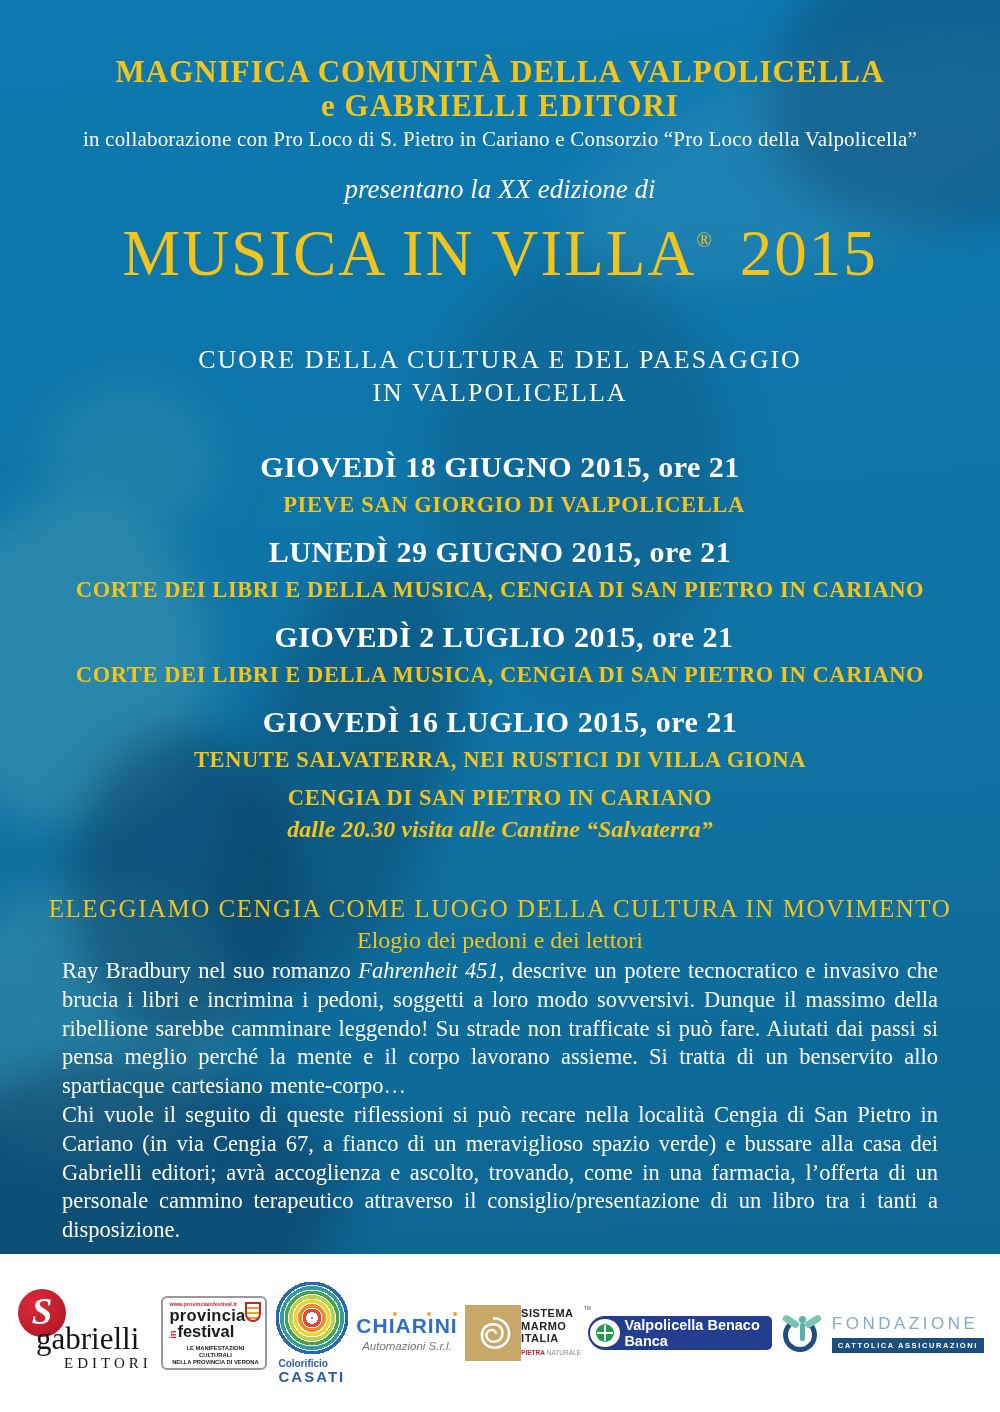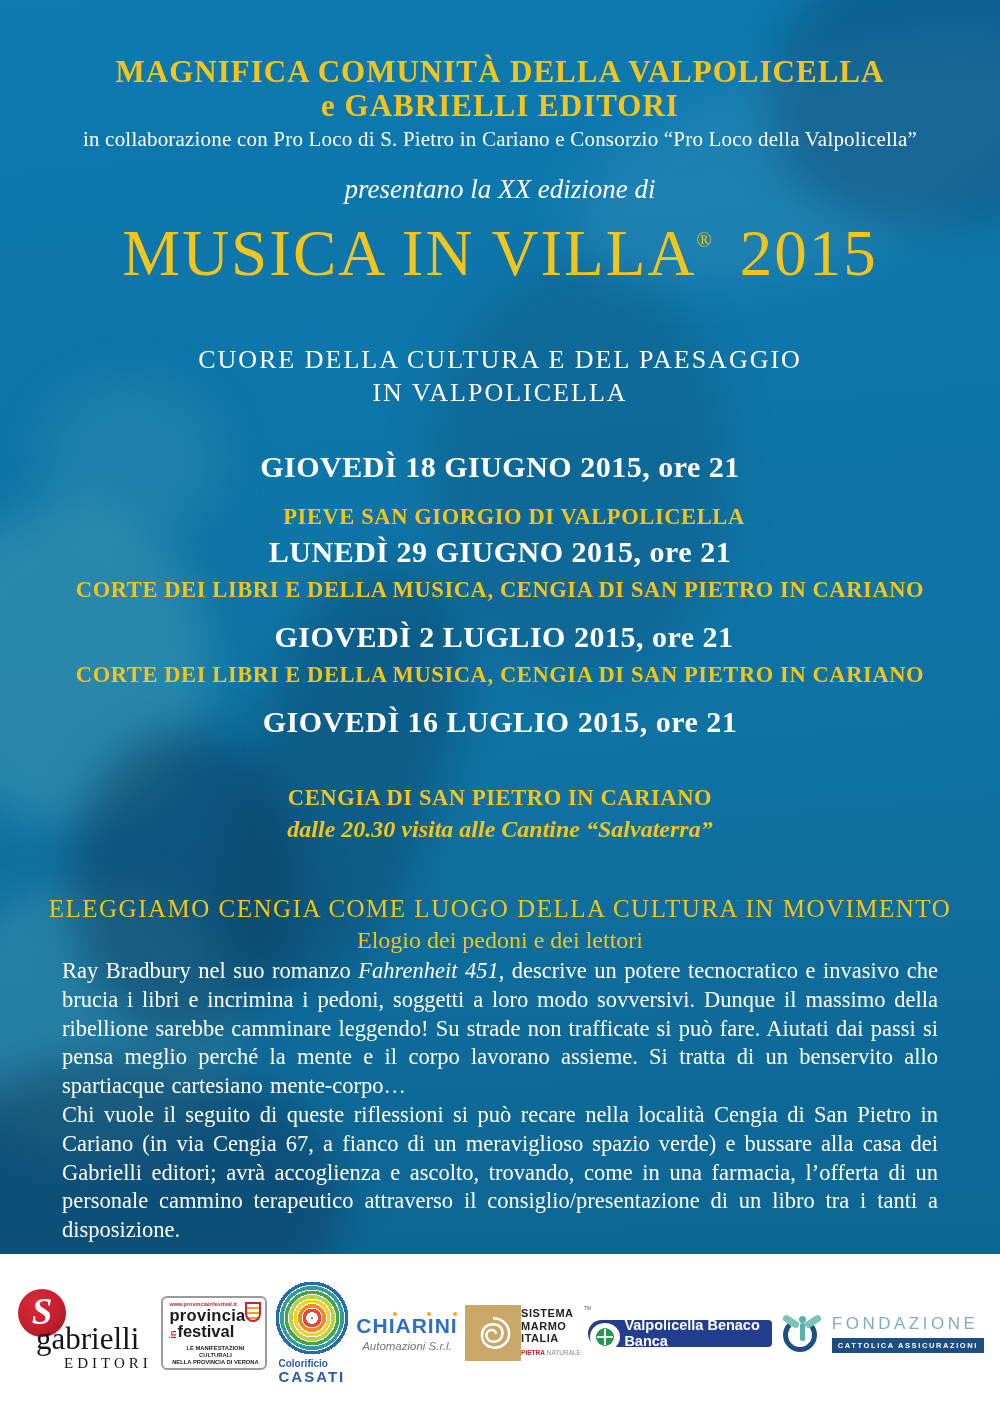--- a/index.html
+++ b/index.html
@@ -36,21 +36,21 @@
   .title .year { margin-left:26px; }
 
   .loc1 { top:312px; font-size:26px; letter-spacing:3px; }
   .loc2 { top:345px; font-size:26px; letter-spacing:2px; }
   .loc3 { top:378px; font-size:26px; letter-spacing:2px; }
 
   .edate  { font-size:30px; font-weight:bold; letter-spacing:0.5px; color:#ffffff; }
   .evenue { font-size:22.5px; font-weight:bold; letter-spacing:0.6px; color:#f2c41c; }
   .enote  { font-size:24px; font-weight:bold; font-style:italic; color:#f2c41c; }
 
-  .d1 { top:450px; } .v1 { top:504px;padding-left:28px; }
+  .d1 { top:450px; } .v1 { top:492px;padding-left:28px; }
   .d2 { top:535px; } .v2 { top:577px; }
   .d3 { top:620px;padding-left:8px; } .v3 { top:662px; }
   .d4 { top:705px; } .v4a { top:747px; } .v4b { top:785px; } .n4 { top:816px; }
 
   .mhead { top:895px; font-size:25px; letter-spacing:1.5px; }
   .msub  { top:927px; font-size:24px; }
 
   .bodytext {
     position:absolute; left:62px; width:876px; top:957px;
     font-size:22.5px; line-height:28.8px; color:#ffffff;
@@ -119,21 +119,21 @@
   .sis { display:flex; align-items:flex-start; }
   .sis-sq { width:56px; height:56px; background:#c8a768; display:flex; align-items:center; justify-content:center; }
   .sis-col { position:relative; padding-top:2px; }
   .sis-l { font-size:11px; color:#222; font-weight:bold; line-height:12.5px; letter-spacing:0.5px; }
   .sis-tm { position:absolute; right:-10px; top:0; font-size:5px; color:#555; }
   .sis-cap { margin-top:4px; font-size:6.5px; }
   .sis-c1 { color:#cc2229; font-weight:bold; }
   .sis-c2 { color:#8a8a8a; }
 
   
-  .ben { position:relative; width:184px; height:27px; background:#233e8f; border-radius:17px 5px 5px 17px;
+  .ben { position:relative; width:184px; height:34px; background:#233e8f; border-radius:17px 5px 5px 17px;
          display:flex; align-items:center; }
   .ben-icon { position:absolute; left:2px; top:3px; width:30px; height:28px; border-radius:50%; background:#ffffff;
               display:flex; align-items:center; justify-content:center; }
   .ben-mark { width:18px; height:18px; border-radius:50%; background:
       radial-gradient(circle, #1f9d4b 0 9px, transparent 9px); position:relative; }
   .ben-mark:before, .ben-mark:after { content:""; position:absolute; background:#ffffff; }
   .ben-mark:before { left:8px; top:1px; width:2px; height:16px; }
   .ben-mark:after  { left:1px; top:8px; width:16px; height:2px; }
   .ben-label { margin-left:36px; color:#ffffff; font-size:14.5px; font-weight:bold; }
 
@@ -182,20 +182,21 @@
   <div class="line edate d1">GIOVEDÌ 18 GIUGNO 2015, ore 21</div>
   <div class="line evenue v1">PIEVE SAN GIORGIO DI VALPOLICELLA</div>
 
   <div class="line edate d2">LUNEDÌ 29 GIUGNO 2015, ore 21</div>
   <div class="line evenue v2">CORTE DEI LIBRI E DELLA MUSICA, CENGIA DI SAN PIETRO IN CARIANO</div>
 
   <div class="line edate d3">GIOVEDÌ 2 LUGLIO 2015, ore 21</div>
   <div class="line evenue v3">CORTE DEI LIBRI E DELLA MUSICA, CENGIA DI SAN PIETRO IN CARIANO</div>
 
   <div class="line edate d4">GIOVEDÌ  16 LUGLIO 2015, ore 21</div>
+  <div class="line evenue v4a">TENUTE SALVATERRA, NEI RUSTICI DI VILLA GIONA</div>
   <div class="line evenue v4b">CENGIA DI SAN PIETRO IN CARIANO</div>
   <div class="line enote n4">dalle 20.30 visita alle Cantine “Salvaterra”</div>
 
   <div class="line mhead yellow">ELEGGIAMO CENGIA COME LUOGO DELLA CULTURA IN MOVIMENTO</div>
   <div class="line msub yellow">Elogio dei pedoni e dei lettori</div>
 
   <div class="bodytext">
     <p><span>Ray Bradbury nel suo romanzo </span><i>Fahrenheit 451</i><span>, descrive un potere tecnocratico e invasivo che brucia i libri e incrimina i pedoni, soggetti a loro modo sovversivi. Dunque il massimo della ribellione sarebbe camminare leggendo! Su strade non trafficate si può fare. Aiutati dai passi si pensa meglio perché la mente e il corpo lavorano assieme. Si tratta di un benservito allo spartiacque cartesiano mente-corpo…</span></p>
     <p>Chi vuole il seguito di queste riflessioni si può recare nella località Cengia di San Pietro in Cariano (in via Cengia 67, a fianco di un meraviglioso spazio verde) e bussare alla casa dei Gabrielli editori; avrà accoglienza e ascolto, trovando, come in una farmacia, l’offerta di un personale cammino terapeutico attraverso il consiglio/presentazione di un libro tra i tanti a disposizione.</p>
   </div>

